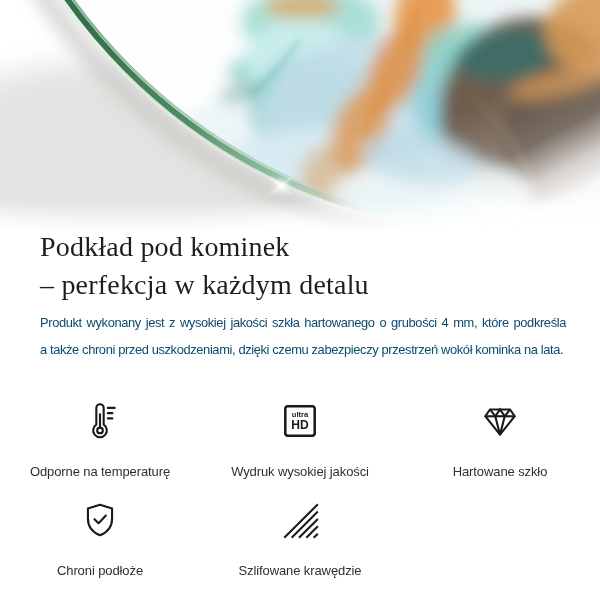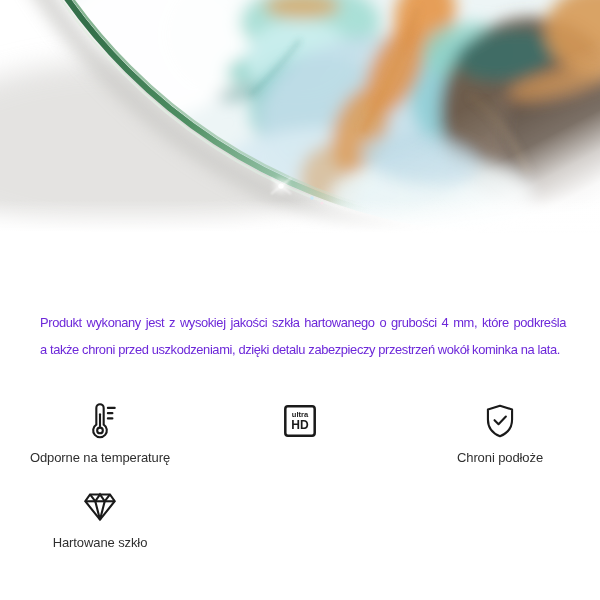--- a/index.html
+++ b/index.html
@@ -3,28 +3,28 @@
 <meta charset="utf-8">
 <style>
   html,body{margin:0;padding:0;background:#fff;}
   .page{position:relative;width:600px;height:600px;background:#fff;overflow:hidden;
         font-family:"Liberation Sans",sans-serif;}
   .hero{position:absolute;top:0;left:0;width:600px;height:250px;}
   .headline{position:absolute;left:40px;top:228px;margin:0;
             font-family:"Liberation Serif",serif;font-weight:400;
             font-size:28px;line-height:38px;color:#1e1e1e;letter-spacing:.2px;}
   .desc{position:absolute;left:40px;top:310px;width:526px;
-        font-size:12.9px;line-height:26.8px;color:#6d28d9;letter-spacing:-0.38px;}
+        font-size:12.9px;line-height:26.8px;color:#0c4a6e;letter-spacing:-0.38px;}
   .desc .ln{white-space:nowrap;text-align:justify;text-align-last:justify;}
   .desc .ln.last{text-align-last:auto;}
   .features{position:absolute;left:0;top:398px;width:600px;display:grid;
             grid-template-columns:1fr 1fr 1fr;row-gap:18px;}
   .feat{display:flex;flex-direction:column;align-items:center;}
   .ic{height:46px;display:flex;align-items:center;justify-content:flex-end;}
-  .lbl{margin-top:6px;font-size:13px;color:#2f2f2f;letter-spacing:-0.1px;}
+  .lbl{margin-top:20px;font-size:13px;color:#2f2f2f;letter-spacing:-0.1px;}
   .icon-svg{stroke:#1a1a1a;fill:none;stroke-width:2;}
   .icon-svg text{stroke:none;fill:#1a1a1a;font-family:"Liberation Sans",sans-serif;}
 </style>
 </head>
 <body>
 
 <div class="page">
 
   <div class="hero">
     <svg width="600" height="250" viewBox="0 0 600 250">
@@ -126,24 +126,28 @@
         <circle cx="281" cy="186" r="2.6" fill="#ffffff"></circle>
         <circle cx="312" cy="198" r="1.8" fill="#bfe8ff" opacity=".7"></circle>
         <circle cx="322" cy="203" r="1.6" fill="#ffd9e8" opacity=".6"></circle>
       </g>
 
       <rect x="0" y="0" width="600" height="250" fill="url(#fadeDiag)"></rect>
       <rect x="0" y="195" width="600" height="55" fill="url(#fadeBottom)"></rect>
     </svg>
   </div>
 
+  <h1 class="headline">
+    <span>Podkład pod kominek</span><br>
+    <span>– perfekcja w każdym detalu</span>
+  </h1>
 
   <div class="desc">
     <div class="ln">Produkt wykonany jest z wysokiej jakości szkła hartowanego o grubości 4 mm, które podkreśla</div>
-    <div class="ln last">a także chroni przed uszkodzeniami, dzięki detalu zabezpieczy przestrzeń wokół kominka na lata.</div>
+    <div class="ln last">a także chroni przed uszkodzeniami, dzięki czemu zabezpieczy przestrzeń wokół kominka na lata.</div>
   </div>
 
   <div class="features">
 
     <div class="feat">
       <div class="ic">
         <svg class="icon-svg" width="42" height="42" viewBox="0 0 40 40" stroke-linecap="round">
           <path d="M16.5,23.5 L16.5,7.5 A3.5,3.5 0 0 1 23.5,7.5 L23.5,23.5 A6.5,6.5 0 1 1 16.5,23.5 Z"></path>
           <line x1="20" y1="13.5" x2="20" y2="25"></line>
           <circle cx="20" cy="29" r="2.7"></circle>
@@ -156,40 +160,53 @@
     </div>
 
     <div class="feat">
       <div class="ic">
         <svg class="icon-svg" width="42" height="42" viewBox="0 0 40 40">
           <rect x="6" y="6" width="28" height="28" rx="2.5" stroke-width="2.4"></rect>
           <text x="20" y="16.5" text-anchor="middle" font-size="7.2" font-weight="700">ultra</text>
           <text x="20" y="28" text-anchor="middle" font-size="11.5" font-weight="800">HD</text>
         </svg>
       </div>
-    </div>
-
-    <div class="feat">
-      <div class="ic">
-        <svg class="icon-svg" width="42" height="42" viewBox="0 0 40 40" stroke-linejoin="round" stroke-linecap="round">
-          <path d="M20,5.5 L31.5,9 V18.5 C31.5,26.5 26.8,31.8 20,34.5 C13.2,31.8 8.5,26.5 8.5,18.5 V9 Z"></path>
-          <path d="M14.8,19.2 L18.6,23 L25.6,15.8"></path>
-        </svg>
-      </div>
-      <div class="lbl">Chroni podłoże</div>
+      <div class="lbl">Wydruk wysokiej jakości</div>
     </div>
 
     <div class="feat">
       <div class="ic">
         <svg class="icon-svg" width="42" height="42" viewBox="0 0 40 40">
           <path d="M10.5,9 H29.5 L34,15.5 L20,33 L6,15.5 Z"></path>
           <path d="M6,15.5 H34"></path>
           <path d="M10.5,9 L15.5,15.5 L20,9 L24.5,15.5 L29.5,9"></path>
           <path d="M15.5,15.5 L20,33 M24.5,15.5 L20,33"></path>
         </svg>
       </div>
       <div class="lbl">Hartowane szkło</div>
     </div>
 
+    <div class="feat">
+      <div class="ic">
+        <svg class="icon-svg" width="42" height="42" viewBox="0 0 40 40" stroke-linejoin="round" stroke-linecap="round">
+          <path d="M20,5.5 L31.5,9 V18.5 C31.5,26.5 26.8,31.8 20,34.5 C13.2,31.8 8.5,26.5 8.5,18.5 V9 Z"></path>
+          <path d="M14.8,19.2 L18.6,23 L25.6,15.8"></path>
+        </svg>
+      </div>
+      <div class="lbl">Chroni podłoże</div>
+    </div>
+
+    <div class="feat">
+      <div class="ic">
+        <svg class="icon-svg" width="42" height="42" viewBox="0 0 40 40" stroke-width="3.6">
+          <path d="M5,37 L37,5"></path>
+          <path d="M12,37 L37,12"></path>
+          <path d="M19,37 L37,19"></path>
+          <path d="M26,37 L37,26"></path>
+          <path d="M33,37 L37,33"></path>
+        </svg>
+      </div>
+      <div class="lbl">Szlifowane krawędzie</div>
+    </div>
 
 
   </div>
 </div>
 
 </body></html>

